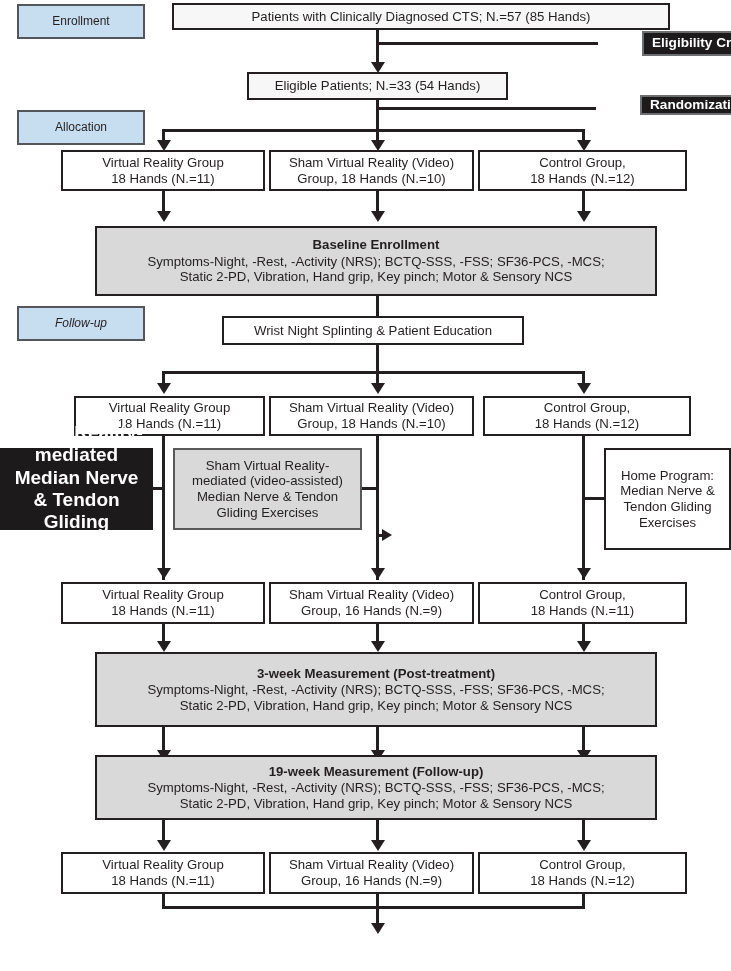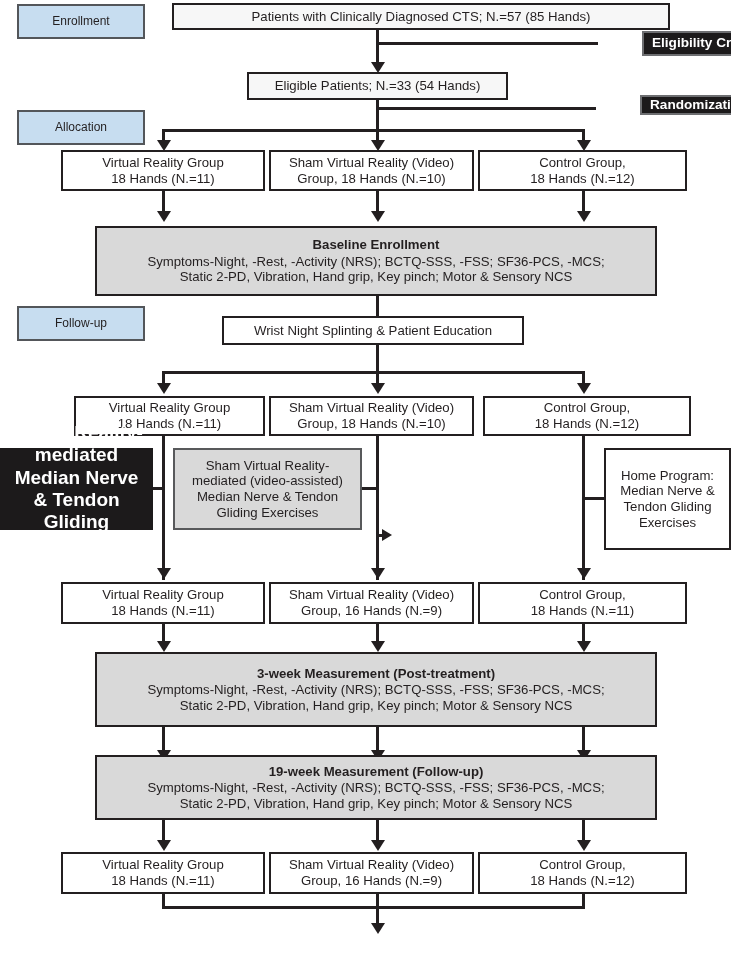--- a/index.html
+++ b/index.html
@@ -173,21 +173,21 @@
   <div class="ln hl" style="left:162px; top:906px; width:423px;"></div>
   <div class="ln vl" style="left:376px; top:893px; height:37px;"></div>
   <div class="arrow" style="left:371px; top:923px;"></div>
 
   <div class="box stage" style="left:17px; top:4px; width:128px; height:35px;">
     <span class="inner">Enrollment</span>
   </div>
   <div class="box stage" style="left:17px; top:110px; width:128px; height:35px;">
     <span class="inner">Allocation</span>
   </div>
-  <div class="box stage" style="left:17px; top:306px; width:128px; height:35px;">
+  <div class="box stage" style="left:17px; top:306px; width:128px; height:35px;font-style:italic;">
     <span class="inner">Follow-up</span>
   </div>
 
   <div class="box dark" style="left:596px; top:31px; width:135px; height:25px;">
     <span class="inner">Eligibility Criteria</span>
   </div>
   <div class="box dark" style="left:594px; top:95px; width:137px; height:20px;align-items:center;">
     <span class="inner">Randomization</span>
   </div>
 

